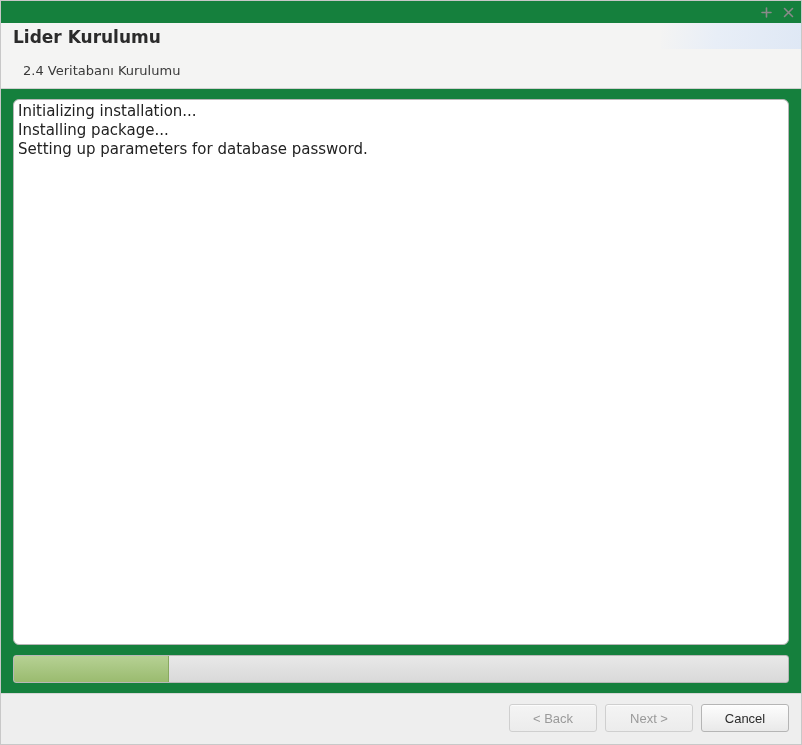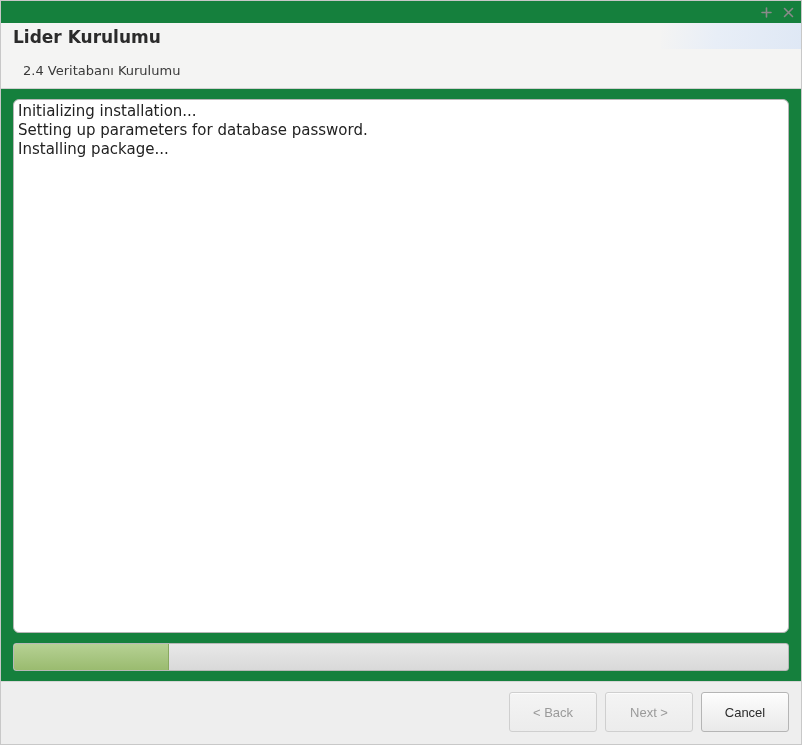--- a/index.html
+++ b/index.html
@@ -97,21 +97,21 @@
   .footer {
     border-top: 1px solid #d6d6d6;
     padding: 10px 12px 12px 12px;
     display: flex;
     justify-content: flex-end;
     gap: 8px;
     background: #eeeeee;
   }
   .btn {
     min-width: 88px;
-    height: 40px;
+    height: 28px;
     padding: 0 14px;
     font-size: 13px;
     border: 1px solid #b5b5b5;
     border-radius: 3px;
     background: linear-gradient(#fdfdfd, #e9e9e9);
     color: #2b2b2b;
     cursor: pointer;
     box-shadow: inset 0 1px 0 rgba(255,255,255,0.7);
   }
   .btn:disabled {
@@ -149,22 +149,22 @@
 
   <div class="header">
     <div class="accent"></div>
     <h1>Lider Kurulumu</h1>
     <div class="subtitle">2.4 Veritabanı Kurulumu</div>
   </div>
 
   <div class="content">
     <div class="log-box" id="log-box">
         <div>Initializing installation...</div>
+        <div>Installing package...</div>
         <div>Setting up parameters for database password.</div>
-        <div>Installing package...</div>
       </div>
     <div class="progress-wrap">
       <div class="progress-fill" id="progress-fill" style="width: 20%;"></div>
     </div>
   </div>
 
   <div class="footer">
     <button class="btn" disabled="">&lt; Back</button>
     <button class="btn" disabled="">Next &gt;</button>
     <button class="btn">Cancel</button>

